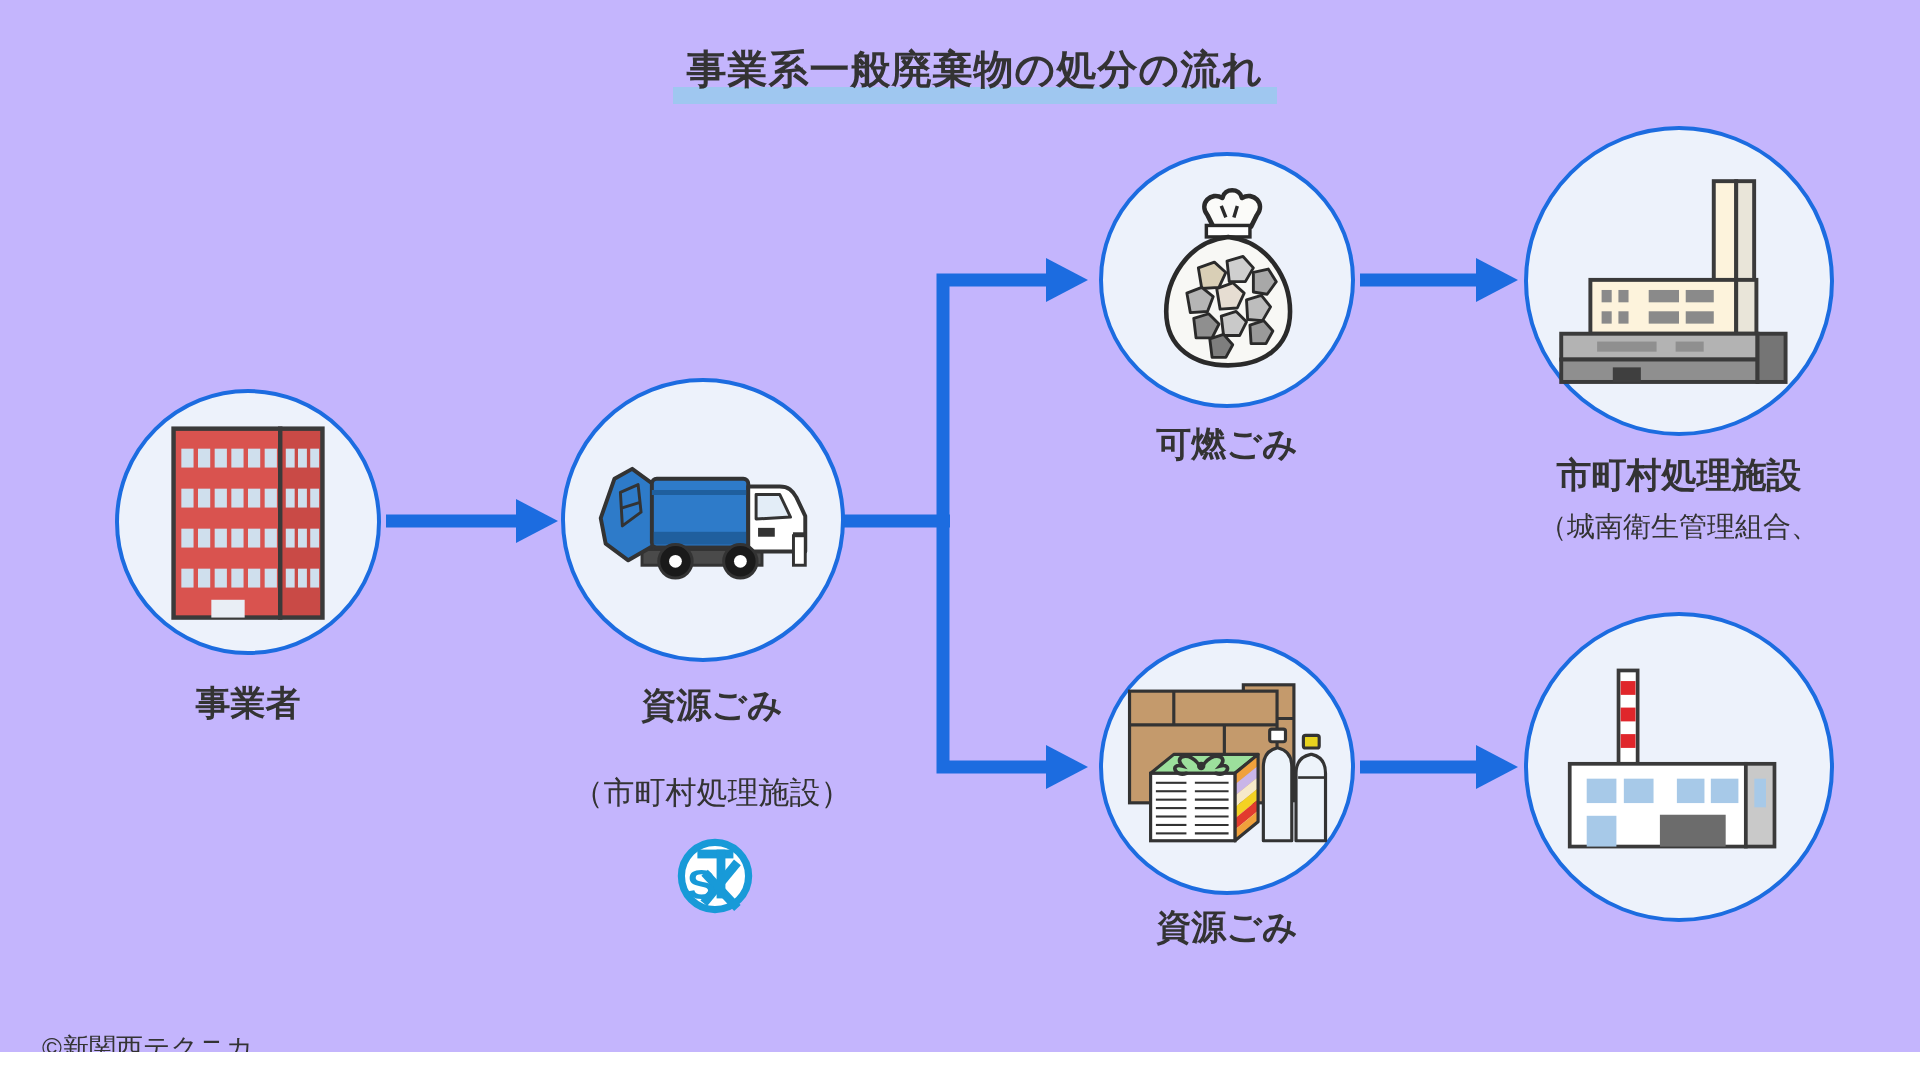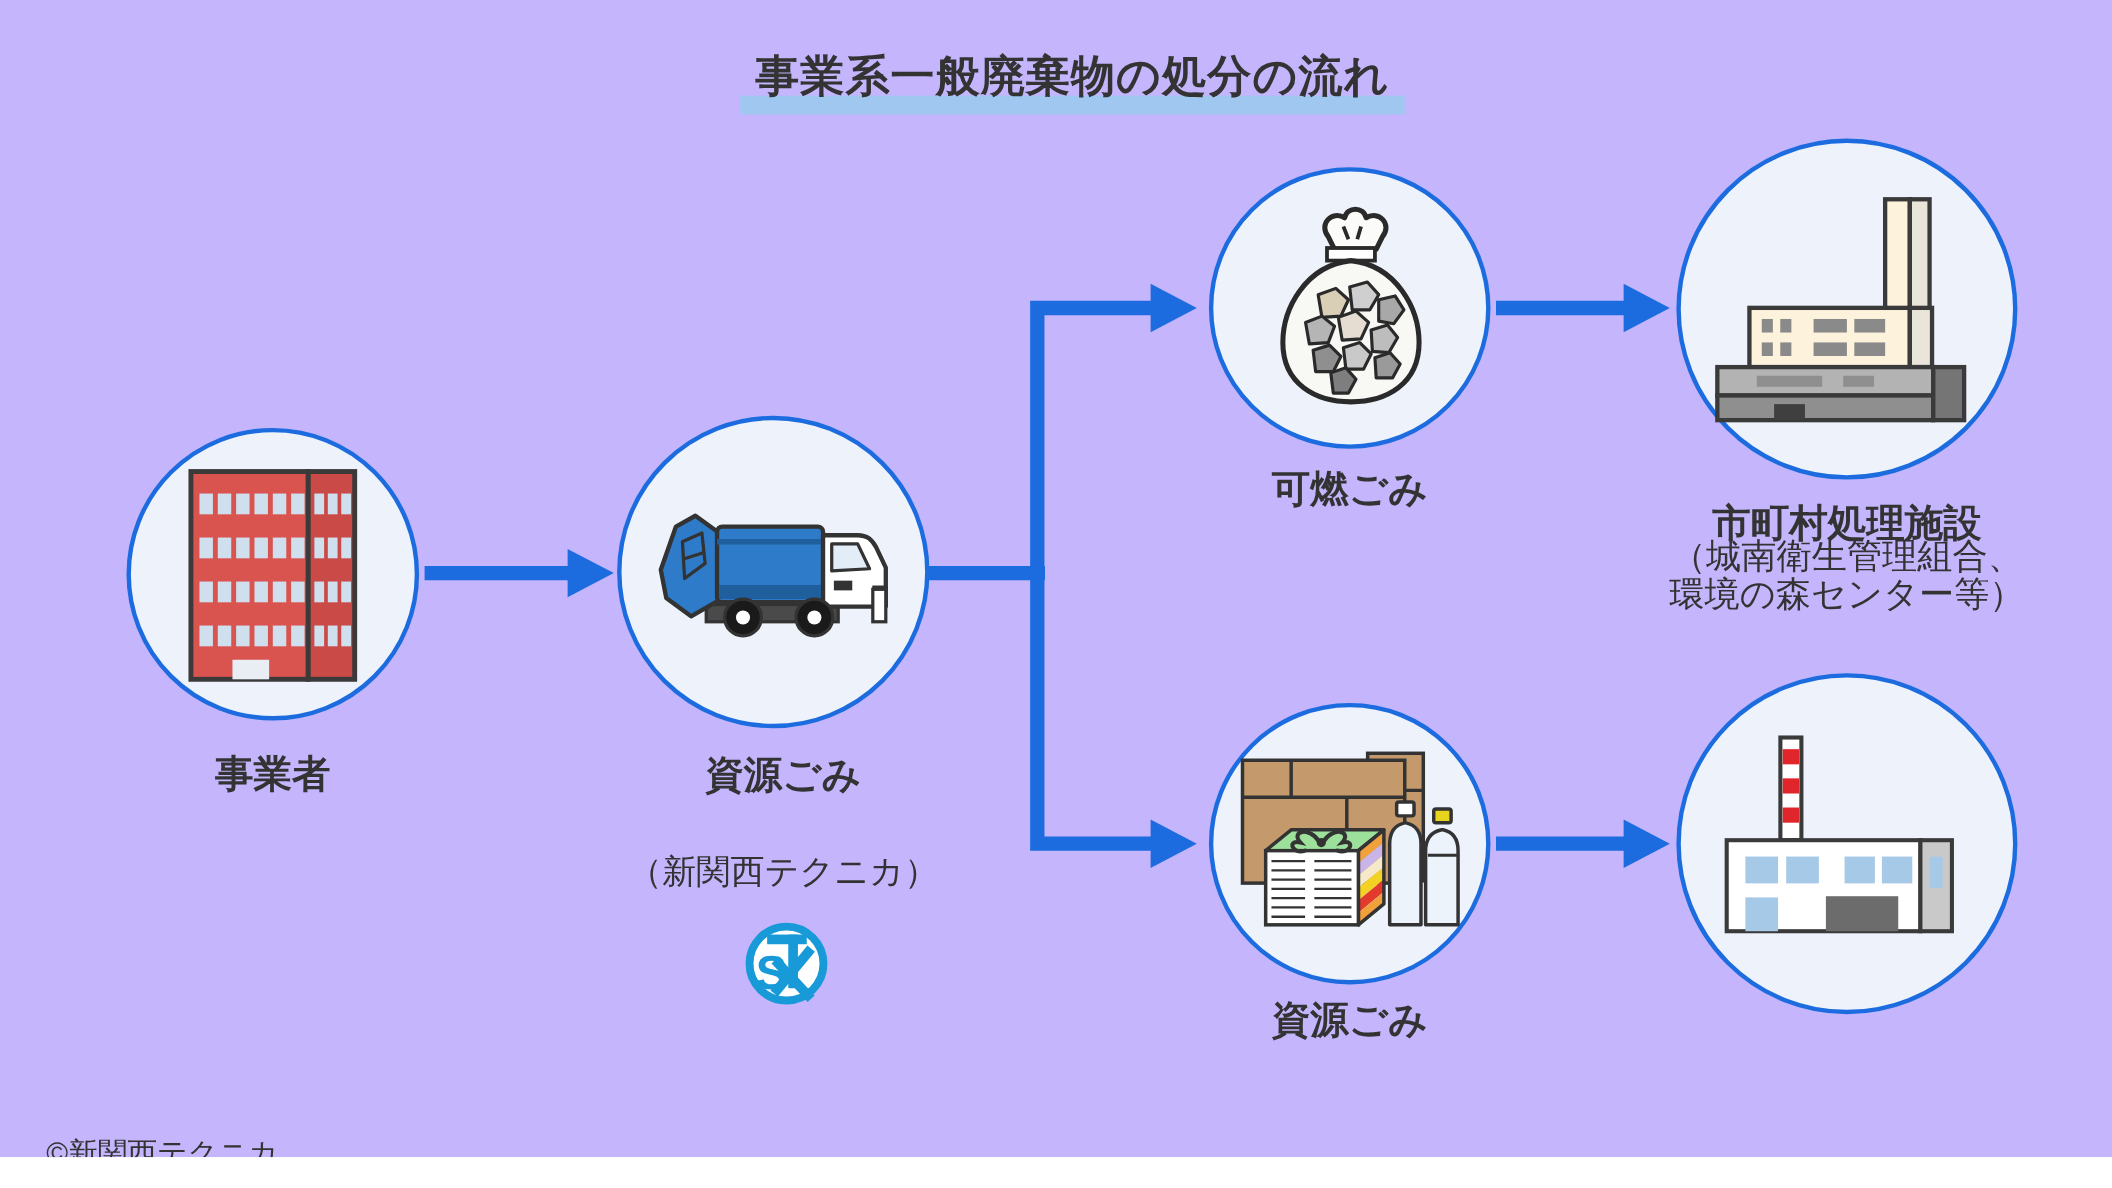--- a/index.html
+++ b/index.html
@@ -27,21 +27,21 @@
   .n-municipal { left:1524px; top:126px; width:310px; height:310px; }
   .n-recyclable{ left:1099px; top:639px; width:256px; height:256px; }
   .n-recycler  { left:1524px; top:612px; width:310px; height:310px; }
 
   .lbl { position:absolute; width:400px; text-align:center; font-weight:700; font-size:35px; color:#333; }
   .l-business  { left:48px;  top:680px; }
   .l-hauler    { left:512px; top:683px; line-height:44px; }
   .l-hauler-sub{ left:512px; top:772px; font-weight:400; font-size:31px; }
   .l-burnable  { left:1027px; top:421px; }
   .l-municipal { left:1479px; top:452px;font-family:Liberation Mono, monospace; }
-  .l-municipal-sub { left:1479px; top:488px; font-weight:400; font-size:32px; line-height:35px; }
+  .l-municipal-sub { left:1479px; top:509px; font-weight:400; font-size:28px; line-height:35px; }
   .l-recyclable{ left:1027px; top:904px;text-align:center; }
   .l-recycler  { left:1479px; top:936px; font-size:36px; }
   .copyright   { position:absolute; left:42px; top:1030px; font-size:27px; font-weight:400; color:#333; }
 
   .connector-layer { position:absolute; left:0; top:0; width:1920px; height:1080px; }
   .sk-logo { position:absolute; left:675px; top:836px; width:80px; height:80px; }
   .line-block { display:block; }
 </style>
 </head>
 <body>
@@ -132,21 +132,21 @@
       <rect x="212" y="96" width="12" height="30" fill="#ffffff" stroke="#333" stroke-width="3"></rect>
       <circle cx="92" cy="122" r="17" fill="#1a1a1a" stroke="#333" stroke-width="3"></circle>
       <circle cx="92" cy="122" r="6.5" fill="#ffffff"></circle>
       <circle cx="158" cy="122" r="17" fill="#1a1a1a" stroke="#333" stroke-width="3"></circle>
       <circle cx="158" cy="122" r="6.5" fill="#ffffff"></circle>
     </svg>
   </div>
   <div class="lbl l-hauler">
     <span class="line-block">資源ごみ</span>
   </div>
-  <div class="lbl l-hauler-sub">（新関西テクニカ）</div>
+  <div class="lbl l-hauler-sub">（市町村処理施設）</div>
   <svg class="sk-logo" viewBox="0 0 100 100">
     <circle cx="50" cy="50" r="42" fill="#ffffff" stroke="#189ad8" stroke-width="9"></circle>
     <rect x="28" y="17" width="45" height="11" fill="#189ad8"></rect>
     <rect x="52" y="17" width="11" height="61" fill="#189ad8"></rect>
     <line x1="78" y1="33" x2="36" y2="84" stroke="#189ad8" stroke-width="11"></line>
     <line x1="37" y1="46" x2="78" y2="90" stroke="#189ad8" stroke-width="11"></line>
     <text x="15" y="79" font-size="54" font-weight="bold" fill="#189ad8" font-family="Liberation Sans, DejaVu Sans, sans-serif">S</text>
   </svg>
 
   <div class="node n-burnable">
@@ -191,21 +191,20 @@
       <rect x="42" y="149" width="53" height="9" fill="#8f8f8f"></rect>
       <rect x="112" y="149" width="25" height="9" fill="#8f8f8f"></rect>
       <rect x="10" y="165" width="175" height="20" fill="#8f8f8f" stroke="#3a3a3a" stroke-width="3.5"></rect>
       <rect x="56" y="172" width="25" height="13" fill="#3f3f3f"></rect>
       <rect x="185" y="142" width="25" height="43" fill="#757575" stroke="#3a3a3a" stroke-width="3.5"></rect>
     </svg>
   </div>
   <div class="lbl l-municipal">市町村処理施設</div>
   <div class="lbl l-municipal-sub">
     <span class="line-block">（城南衛生管理組合、</span>
-    <span class="line-block">環境の森センター等）</span>
   </div>
 
   <div class="node n-recyclable">
     <svg width="216" height="190" viewBox="0 0 205 180">
       <rect x="118" y="12" width="48" height="110" fill="#c49a6c" stroke="#333" stroke-width="3"></rect>
       <line x1="118" y1="44" x2="166" y2="44" stroke="#333" stroke-width="3"></line>
       <rect x="10" y="18" width="140" height="106" fill="#c49a6c" stroke="#333" stroke-width="3"></rect>
       <line x1="10" y1="50" x2="150" y2="50" stroke="#333" stroke-width="3"></line>
       <line x1="52" y1="18" x2="52" y2="50" stroke="#333" stroke-width="3"></line>
       <line x1="100" y1="50" x2="100" y2="124" stroke="#333" stroke-width="3"></line>

